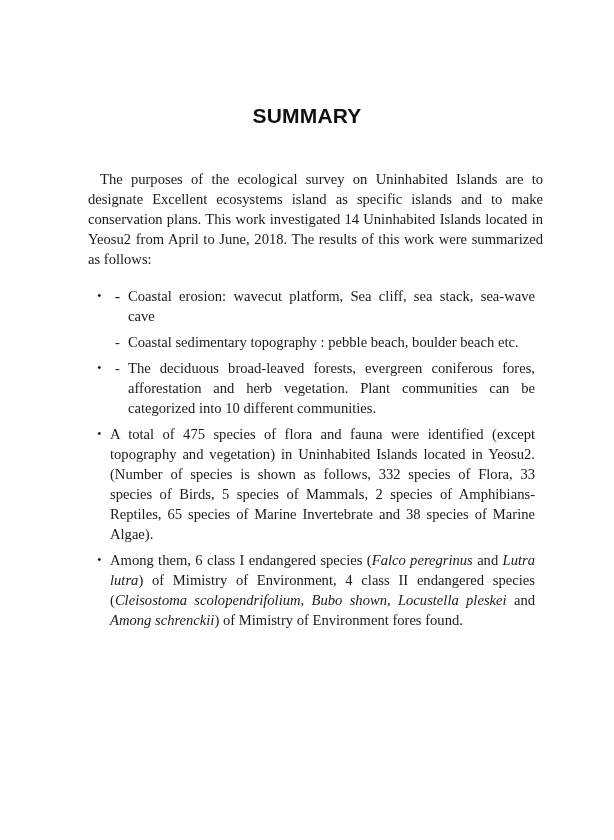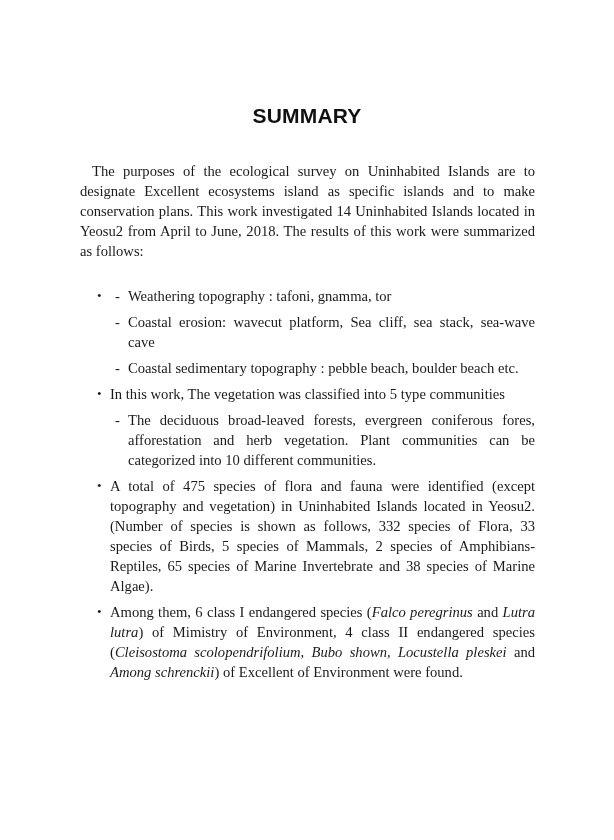--- a/index.html
+++ b/index.html
@@ -9,21 +9,21 @@
     font-family: "Liberation Serif", "DejaVu Serif", serif;
   }
   .title {
     position: absolute; left: 0; width: 614px; top: 104px; text-align: center;
     font-family: Liberation Sans, sans-serif; font-weight: bold;
     font-size: 21px; letter-spacing: 0.2px; color: #111;
   }
   .intro {
     position: absolute; left: 80px; width: 455px; top: 161px;
     font-size: 14.6px; line-height: 20px; text-align: justify; text-indent: 12px;
-    margin: 0;
+    margin: 8px;
   }
   .bullets {
     position: absolute; left: 80px; width: 455px; top: 280px;
     margin: 0; padding: 0; list-style: none;
     font-size: 14.6px; line-height: 20px;
   }
   .bullet { position: relative; padding-left: 30px; text-align: justify; margin-bottom: 6px; }
   .bullet .dot { position: absolute; left: 17px; top: 0; font-size: 13px; }
   .subs { list-style: none; margin: 6px 0 0 0; padding: 0; }
   .sub { position: relative; padding-left: 13px; text-align: justify; margin-bottom: 6px; margin-left: 5px; }
@@ -34,33 +34,32 @@
 <body>
 
 <div class="title">SUMMARY</div>
 
 <p class="intro">The purposes of the ecological survey on Uninhabited Islands are to designate Excellent ecosystems island as specific islands and to make conservation plans. This work investigated 14 Uninhabited Islands located in Yeosu2 from April to June, 2018. The results of this work were summarized as follows:</p>
 
 <ul class="bullets">
   <li class="bullet">
     <span class="dot">•</span>
     <ul class="subs">
-      <li class="sub"><span class="dash">-</span><span>Weathering topography : tafoni, gnamma, tor</span></li>
+      <li class="sub"><span class="dash">-</span></li>
       <li class="sub"><span class="dash">-</span><span>Coastal erosion: wavecut platform, Sea cliff, sea stack, sea-wave cave</span></li>
       <li class="sub"><span class="dash">-</span><span>Coastal sedimentary topography : pebble beach, boulder beach etc.</span></li>
     </ul>
   </li>
   <li class="bullet">
     <span class="dot">•</span>
-    <span>In this work, The vegetation was classified into 5 type communities</span>
     <ul class="subs">
       <li class="sub"><span class="dash">-</span><span>The deciduous broad-leaved forests, evergreen coniferous fores, afforestation and herb vegetation. Plant communities can be categorized into 10 different communities.</span></li>
     </ul>
   </li>
   <li class="bullet">
     <span class="dot">•</span>
     <span>A total of 475 species of flora and fauna were identified (except topography and vegetation) in Uninhabited Islands located in Yeosu2.(Number of species is shown as follows, 332 species of Flora, 33 species of Birds, 5 species of Mammals, 2 species of Amphibians-Reptiles, 65 species of Marine Invertebrate and 38 species of Marine Algae).</span>
   </li>
   <li class="bullet">
     <span class="dot">•</span>
-    <span><span>Among them, 6 class I endangered species (</span><em>Falco peregrinus</em><span> and </span><em>Lutra lutra</em><span>) of Mimistry of Environment, 4 class II endangered species (</span><em>Cleisostoma scolopendrifolium, Bubo shown, Locustella pleskei</em><span> and </span><em>Among schrenckii</em><span>) of Excellent of Environment were found.</span></span>
+    <span><span>Among them, 6 class I endangered species (</span><em>Falco peregrinus</em><span> and </span><em>Lutra lutra</em><span>) of Mimistry of Environment, 4 class II endangered species (</span><em>Cleisostoma scolopendrifolium, Bubo shown, Locustella pleskei</em><span> and </span><em>Among schrenckii</em><span>) of Mimistry of Environment fores found.</span></span>
   </li>
 </ul>
 
 </body></html>

